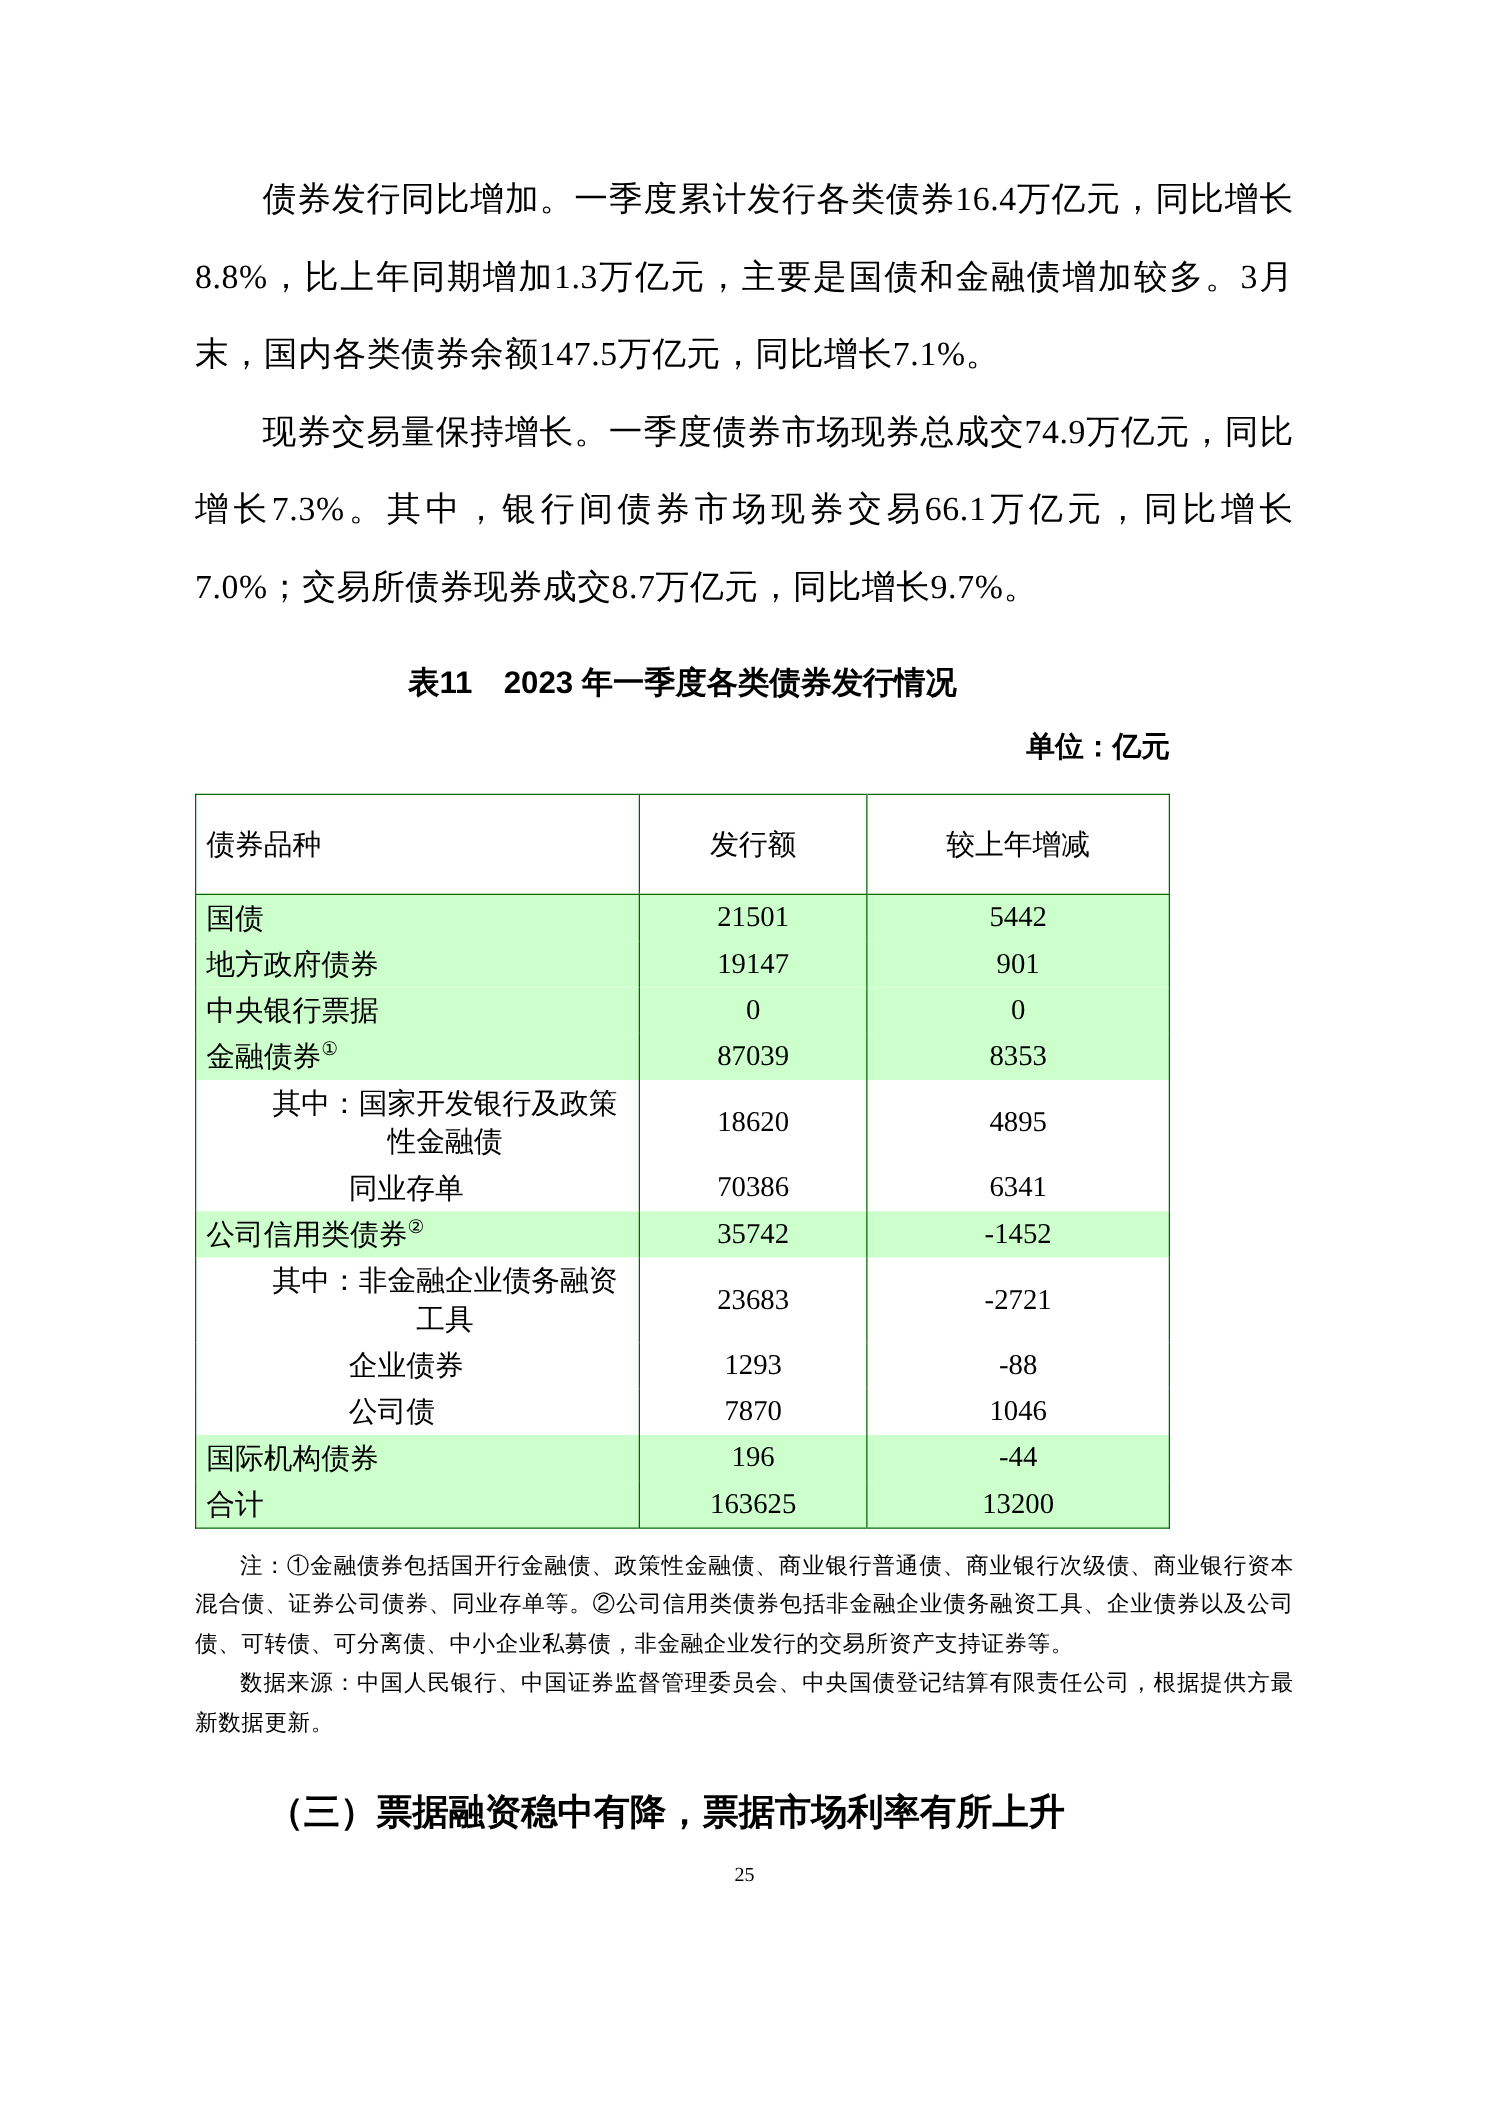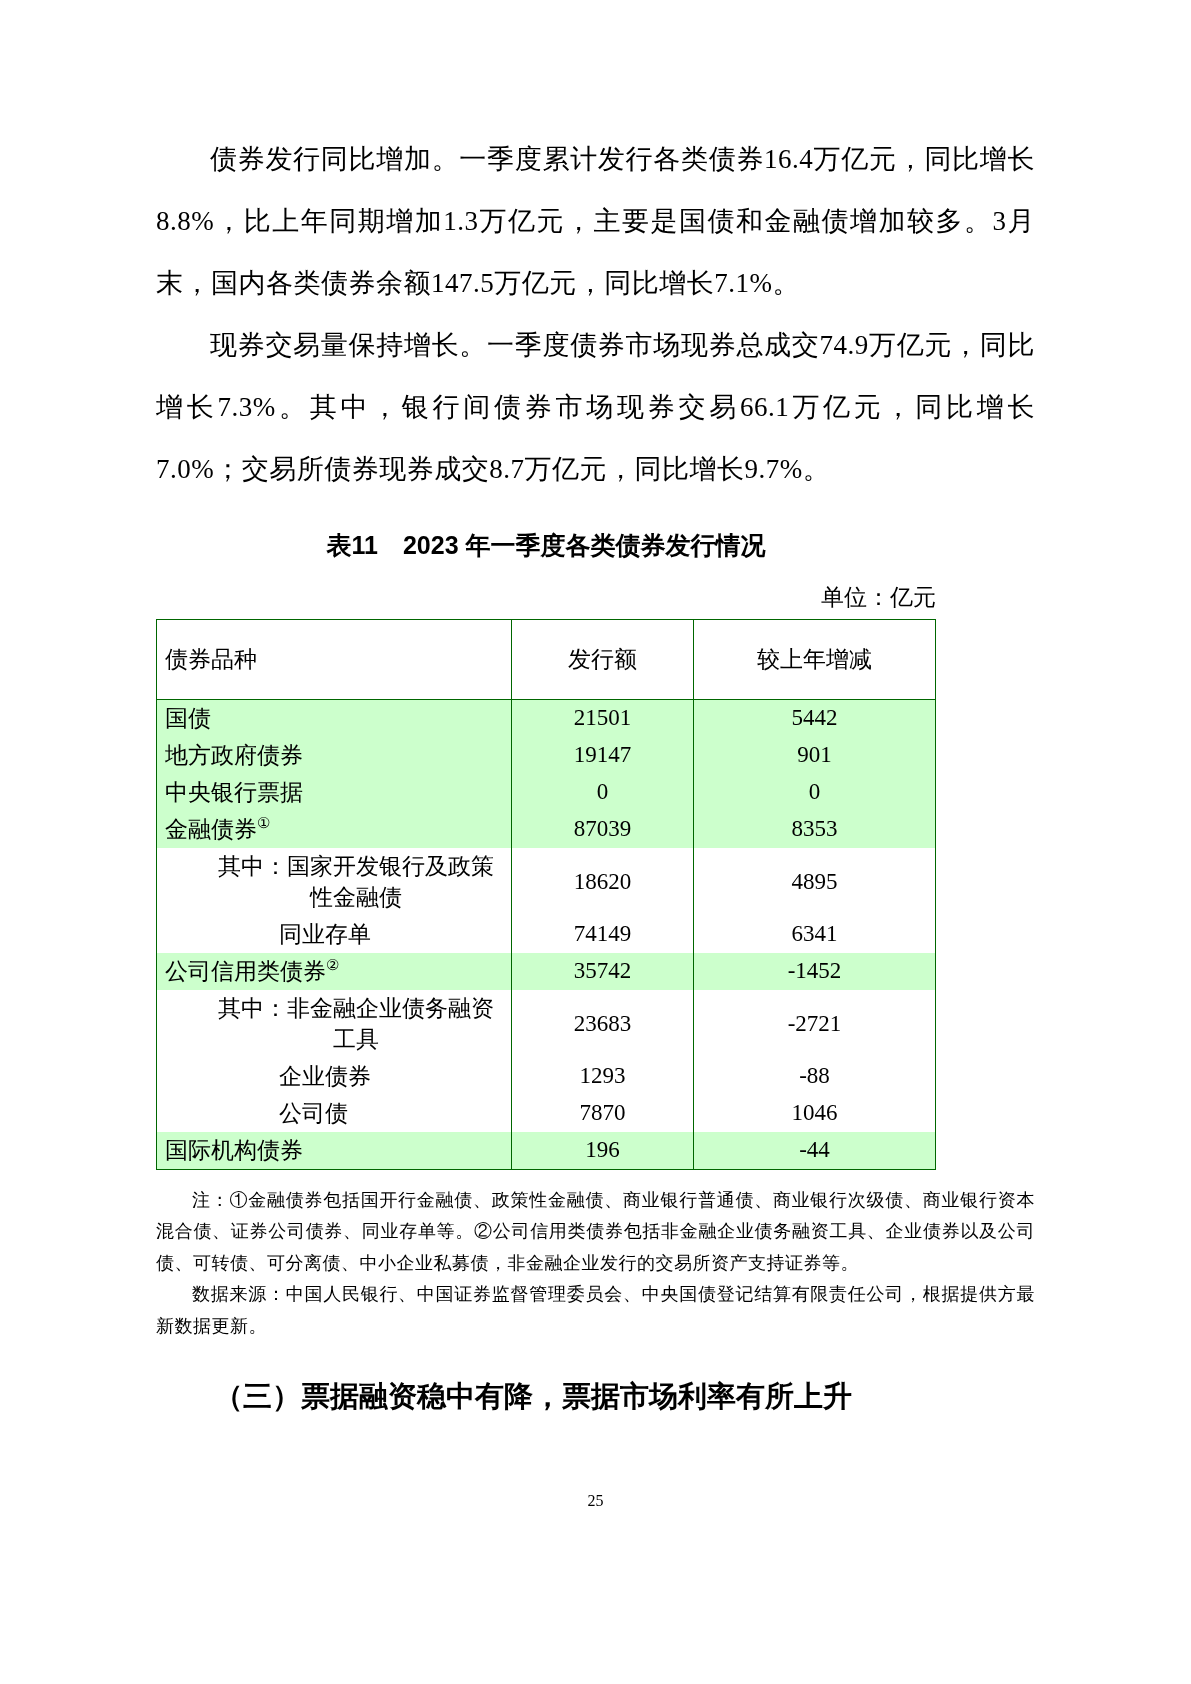--- a/index.html
+++ b/index.html
@@ -34,21 +34,22 @@
     margin: 28px 0 20px 0;
     text-align: center;
     font-family: "Liberation Sans", "DejaVu Sans", sans-serif;
     font-weight: bold;
     font-size: 25px;
   }
   .unit {
     width: 780px;
     text-align: right;
     font-size: 23px;
-    margin-bottom: 6px;
+    margin-bottom: 22px;
+    font-weight: bold;
   }
   table.bond-table {
     width: 780px;
     border-collapse: collapse;
     font-size: 23px;
     border: 1px solid var(--border-green, #006600);
   }
   table.bond-table th, table.bond-table td {
     font-weight: normal;
     padding: 3px 8px;
@@ -141,21 +142,21 @@
         <td>87039</td>
         <td>8353</td>
       </tr>
       <tr>
         <td class="label ind1">其中：国家开发银行及政策性金融债</td>
         <td>18620</td>
         <td>4895</td>
       </tr>
       <tr>
         <td class="label ind2">同业存单</td>
-        <td>74149</td>
+        <td>70386</td>
         <td>6341</td>
       </tr>
       <tr class="green">
         <td class="label"><span>公司信用类债券</span><sup>②</sup></td>
         <td>35742</td>
         <td>-1452</td>
       </tr>
       <tr>
         <td class="label ind1">其中：非金融企业债务融资工具</td>
         <td>23683</td>
@@ -169,20 +170,25 @@
       <tr>
         <td class="label ind2">公司债</td>
         <td>7870</td>
         <td>1046</td>
       </tr>
       <tr class="green">
         <td class="label">国际机构债券</td>
         <td>196</td>
         <td>-44</td>
       </tr>
+      <tr class="green">
+        <td class="label">合计</td>
+        <td>163625</td>
+        <td>13200</td>
+      </tr>
     </tbody>
   </table>
 
   <div class="notes-block">
     <p class="note">注：①金融债券包括国开行金融债、政策性金融债、商业银行普通债、商业银行次级债、商业银行资本混合债、证券公司债券、同业存单等。②公司信用类债券包括非金融企业债务融资工具、企业债券以及公司债、可转债、可分离债、中小企业私募债，非金融企业发行的交易所资产支持证券等。</p>
     <p class="note">数据来源：中国人民银行、中国证券监督管理委员会、中央国债登记结算有限责任公司，根据提供方最新数据更新。</p>
   </div>
 
   <h2 class="section-heading">（三）票据融资稳中有降，票据市场利率有所上升</h2>
 

